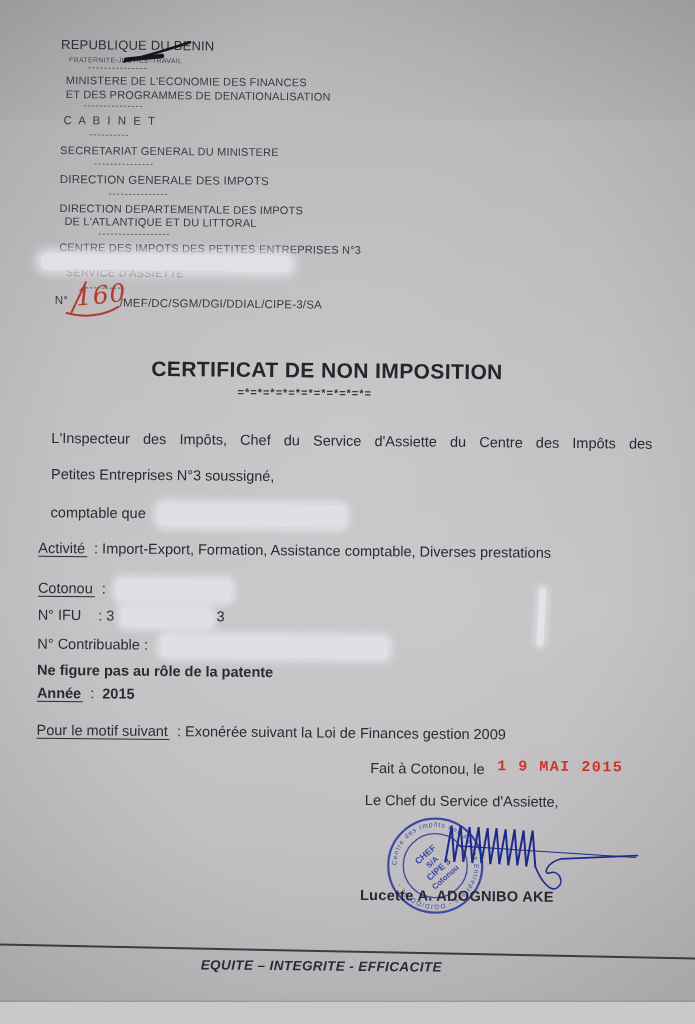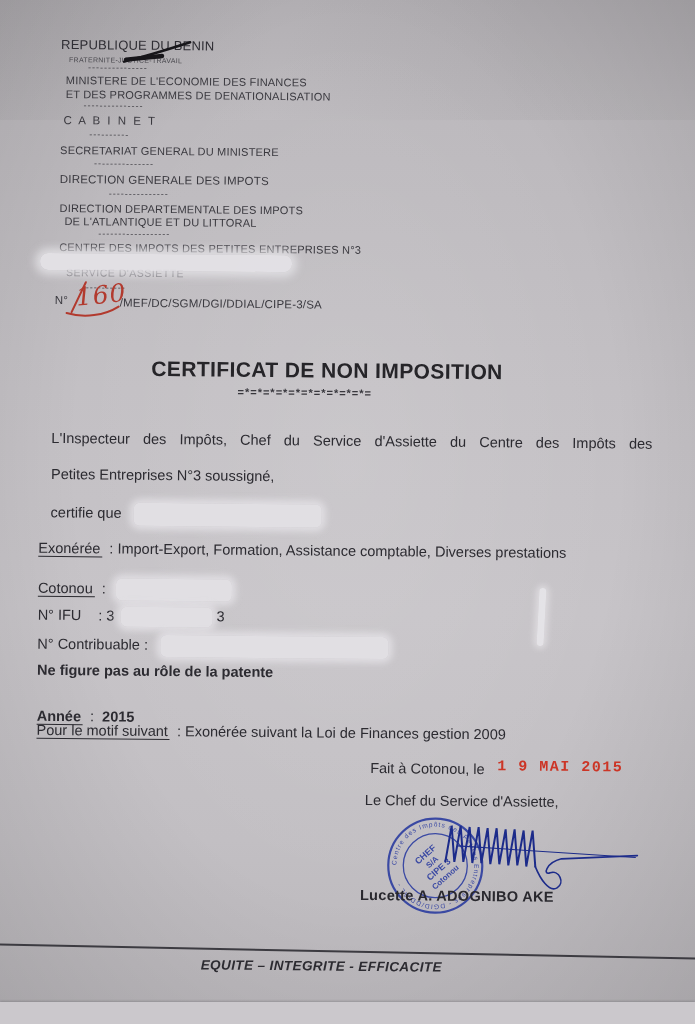--- a/index.html
+++ b/index.html
@@ -81,26 +81,26 @@
     <div class="abs hand-red" style="left:78px;top:280px;">160</div>
     <div class="abs hdr" style="left:122px;top:296px;font-size:11.5px;">/MEF/DC/SGM/DGI/DDIAL/CIPE-3/SA</div>
 
     <div class="abs title" style="left:0;top:356px;width:660px;text-align:center;white-space:nowrap;">CERTIFICAT DE NON IMPOSITION</div>
     <div class="abs title-deco" style="left:0;top:384px;width:616px;text-align:center;">=*=*=*=*=*=*=*=*=*=*=</div>
 
     <div class="abs body-txt just" style="left:55px;top:430px;width:601px;">L'Inspecteur des Impôts, Chef du Service d'Assiette du Centre des Impôts des</div>
     <div class="abs body-txt" style="left:55px;top:466px;">Petites Entreprises N°3 soussigné,</div>
 
     <div class="abs body-txt" style="left:55px;top:502px;">
-      <span>certifie que</span>
+      <span>comptable que</span>
       <span class="redact" style="width:188px;height:23px;margin-left:8px;"></span>
     </div>
 
     <div class="abs body-txt" style="left:43px;top:540px;">
-      <span class="u">Exonérée</span>
+      <span class="u">Activité</span>
       <span style="margin-left:3px;">: Import-Export, Formation, Assistance comptable, Diverses prestations</span>
     </div>
 
     <div class="abs body-txt" style="left:43px;top:578px;">
       <span class="u">Cotonou</span>
       <span style="margin-left:3px;">:</span>
       <span class="redact" style="width:116px;height:22px;margin-left:6px;"></span>
     </div>
 
     <div class="abs body-txt" style="left:43px;top:606px;">
@@ -110,21 +110,21 @@
       <span>3</span>
     </div>
 
     <div class="abs body-txt" style="left:43px;top:634px;">
       <span>N° Contribuable :</span>
       <span class="redact" style="width:228px;height:22px;margin-left:8px;"></span>
     </div>
 
     <div class="abs body-txt b" style="left:43px;top:662px;">Ne figure pas au rôle de la patente</div>
 
-    <div class="abs body-txt" style="left:43px;top:708px;">
+    <div class="abs body-txt" style="left:43px;top:685px;">
       <span class="u b">Année</span>
       <span style="margin-left:3px;">:</span>
       <span class="b" style="margin-left:4px;">2015</span>
     </div>
 
     <div class="abs body-txt" style="left:43px;top:722px;">
       <span class="u">Pour le motif suivant</span>
       <span style="margin-left:3px;">: Exonérée suivant la Loi de Finances gestion 2009</span>
     </div>
 

